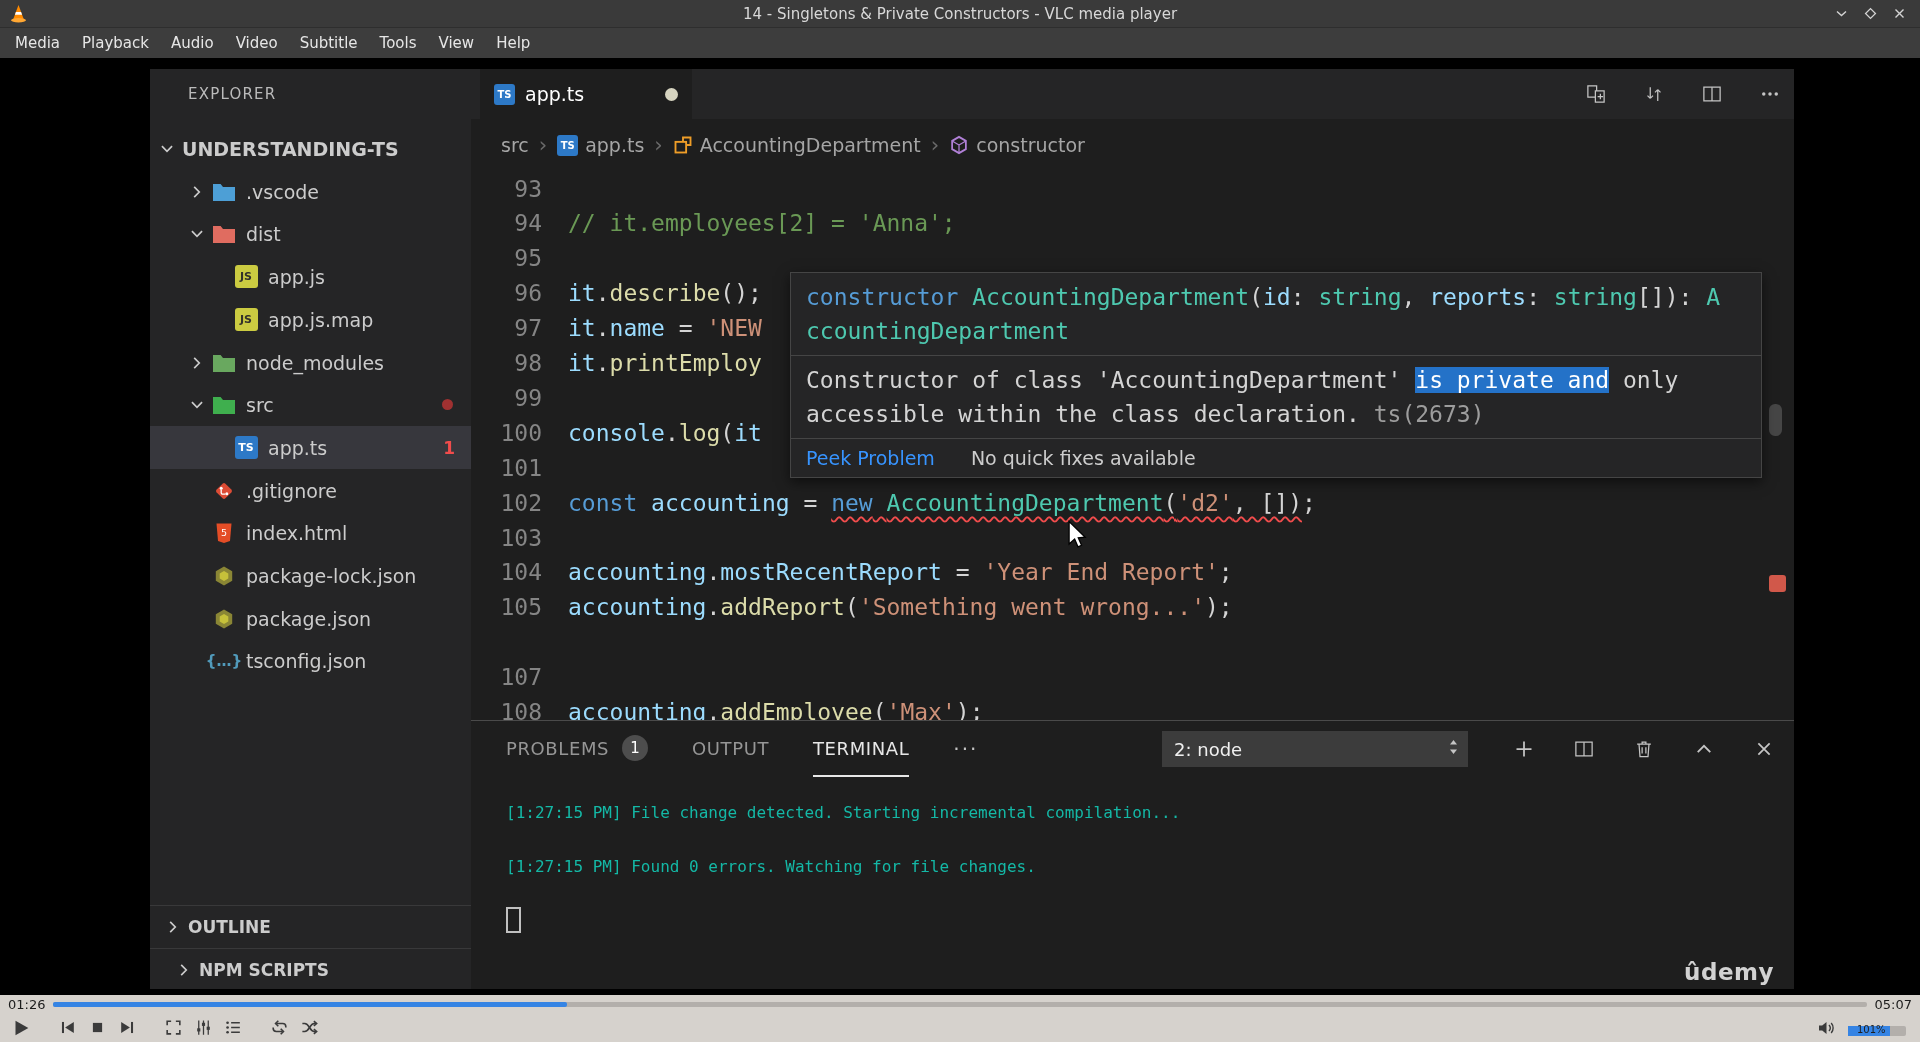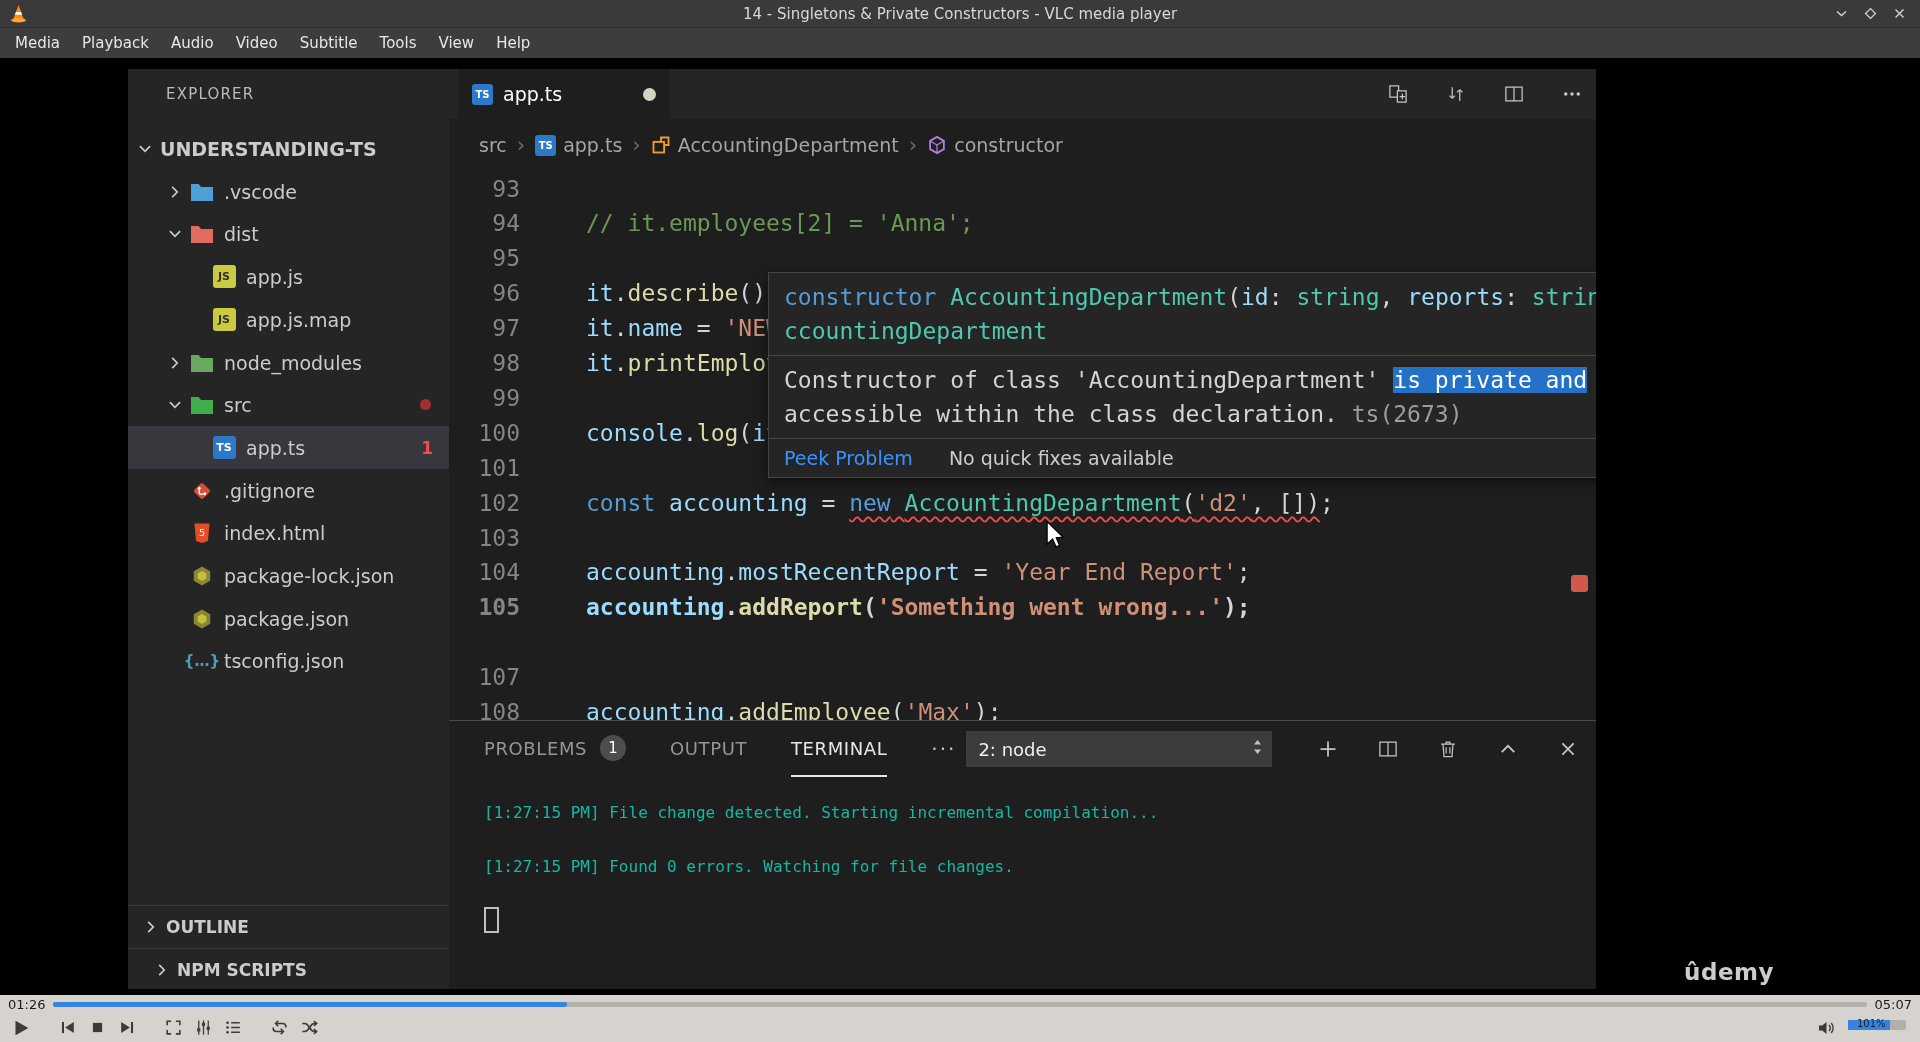--- a/index.html
+++ b/index.html
@@ -13,21 +13,21 @@
   .tb-title{position:absolute;left:0;right:0;text-align:center;color:#d8d8d8;font-size:15px}
   .win-controls{margin-left:auto;display:flex;gap:16px;padding-right:14px;z-index:2}
   .wbtn{display:flex;align-items:center}
   .menubar{height:30px;background:#3d3d3d;display:flex;align-items:center;padding-left:4px;flex:0 0 auto}
   .menu-item{color:#e6e6e6;font-size:15px;padding:0 11px;height:100%;display:flex;align-items:center}
 
   .video-area{height:937px;background:#000;position:relative;flex:0 0 auto}
   .udemy{position:absolute;right:146px;top:901px;z-index:30;color:rgba(255,255,255,.8);font-size:23px;font-weight:bold;letter-spacing:.5px}
 
   
-  .vscode{position:absolute;left:128px;top:11px;width:1468px;height:920px;background:var(--editor-bg,#1e1e1e);overflow:hidden;color:#ccc}
+  .vscode{position:absolute;left:150px;top:11px;width:1644px;height:920px;background:var(--editor-bg,#1e1e1e);overflow:hidden;color:#ccc}
 
   .sidebar{position:absolute;left:0;top:0;bottom:0;width:321px;background:var(--sidebar-bg,#252526)}
   .sb-title{position:absolute;top:16px;left:38px;font-size:15px;letter-spacing:1.2px;color:#bbb}
   .trow{position:absolute;left:0;width:100%;height:43px;display:flex;align-items:center;font-size:19px;color:#cccccc;cursor:default}
   .trow.root{font-weight:bold;padding-left:8px}
   .lvl1{padding-left:38px}
   .lvl2{padding-left:60px}
   .chev{width:18px;margin-right:6px;display:flex;align-items:center}
   .chev-sp{width:24px;flex:0 0 auto}
   .fic{width:24px;margin-right:10px;display:flex;align-items:center;justify-content:center;flex:0 0 auto}
@@ -50,21 +50,21 @@
 
   .breadcrumbs{position:absolute;left:321px;top:50px;right:0;height:52px;background:var(--editor-bg,#1e1e1e);display:flex;align-items:center;padding-left:30px;gap:8px;font-size:19px;color:#a5a5a5}
   .bc-sep{color:#6a6a6a;font-size:21px;margin:0 2px}
   .bc-item{display:flex;align-items:center;gap:7px}
   .bc-ic{display:flex;align-items:center}
   .bc-ic .ficon{width:21px;height:21px;font-size:10px}
 
   .editor-area{position:absolute;left:321px;top:102px;right:0;height:549px;overflow:hidden;font-family:"DejaVu Sans Mono",monospace;font-size:23px}
   .crow{position:absolute;left:0;right:0;height:35px;display:flex;align-items:center}
   .ln{width:71px;text-align:right;color:#858585;flex:0 0 auto}
-  .ctext{margin-left:66px;white-space:pre}
+  .ctext{margin-left:26px;white-space:pre}
   .sg-k{color:var(--syn-keyword,#569cd6)}
   .sg-t{color:var(--syn-type,#4ec9b0)}
   .sg-s{color:var(--syn-string,#ce9178)}
   .sg-c{color:var(--syn-comment,#6a9955)}
   .sg-v{color:var(--syn-variable,#9cdcfe)}
   .sg-f{color:var(--syn-function,#dcdcaa)}
   .sg-p{color:var(--syn-plain,#d4d4d4)}
   .sg-hl{background:var(--selection-blue,#2472c8);color:#fff}
   .sg-dim{color:#9d9d9d}
   .sq{text-decoration:underline;text-decoration-style:wavy;text-decoration-color:var(--error-red,#f14c4c);text-decoration-thickness:1.6px;text-underline-offset:5px;text-decoration-skip-ink:none}
@@ -96,21 +96,21 @@
   .mouse-cursor{position:absolute;left:914px;top:451px;z-index:40}
 
   
   .seek-row{height:18px;background:#d6d2cd;display:flex;align-items:center;padding:0 8px;gap:8px;flex:0 0 auto}
   .time{font-size:13px;color:#1c1c1c}
   .seek-track{flex:1;height:5px;background:#b3afab;border-radius:2px;position:relative}
   .seek-fill{position:absolute;left:0;top:0;bottom:0;background:var(--accent-blue,#3584e4);border-radius:2px}
   .controls-row{height:29px;background:#d6d2cd;display:flex;align-items:center;padding:0 6px;flex:0 0 auto}
   .vbtn{width:30px;height:25px;display:flex;align-items:center;justify-content:center;background:transparent;border:none;border-radius:3px}
   .vbtn.ggap{margin-right:16px}
-  .vol-cluster{margin-left:auto;display:flex;align-items:flex-start;gap:12px;padding-right:8px}
+  .vol-cluster{margin-left:auto;display:flex;align-items:flex-end;gap:12px;padding-right:8px}
   .vol-track{width:58px;height:10px;background:#b3afab;border-radius:2px;position:relative}
   .vol-fill{position:absolute;left:0;top:0;bottom:0;width:72%;background:var(--accent-blue,#3584e4)}
   .vol-label{position:absolute;left:9px;top:-2px;font-size:10px;color:#1e1e1e;z-index:2;white-space:nowrap}
 </style>
 </head>
 <body>
 
 <div class="vlc-window">
 
   <div class="titlebar">
@@ -422,21 +422,21 @@
             <span class="ctext"><span class="sg-k">const</span><span class="sg-p"> </span><span class="sg-v">accounting</span><span class="sg-p"> = </span><span class="sg-k sq">new</span><span class="sg-p sq"> </span><span class="sg-t sq">AccountingDepartment</span><span class="sg-p sq">(</span><span class="sg-s sq">'d2'</span><span class="sg-p sq">, [])</span><span class="sg-p">;</span></span>
           </div>
           <div class="crow" style="top: 349px;">
             <span class="ln">103</span>
             <span class="ctext"></span>
           </div>
           <div class="crow" style="top: 383.9px;">
             <span class="ln">104</span>
             <span class="ctext"><span class="sg-v">accounting</span><span class="sg-p">.</span><span class="sg-v">mostRecentReport</span><span class="sg-p"> = </span><span class="sg-s">'Year End Report'</span><span class="sg-p">;</span></span>
           </div>
-          <div class="crow" style="top: 418.8px; font-weight: bold;">
+          <div class="crow" style="top: 418.8px;">
             <span class="ln">105</span>
             <span class="ctext"><span class="sg-v">accounting</span><span class="sg-p">.</span><span class="sg-f">addReport</span><span class="sg-p">(</span><span class="sg-s">'Something went wrong...'</span><span class="sg-p">);</span></span>
           </div>
           <div class="crow" style="top: 488.6px; align-items: center;">
             <span class="ln">107</span>
             <span class="ctext"></span>
           </div>
           <div class="crow" style="top: 523.5px;">
             <span class="ln">108</span>
             <span class="ctext"><span class="sg-v">accounting</span><span class="sg-p">.</span><span class="sg-f">addEmployee</span><span class="sg-p">(</span><span class="sg-s">'Max'</span><span class="sg-p">);</span></span>

